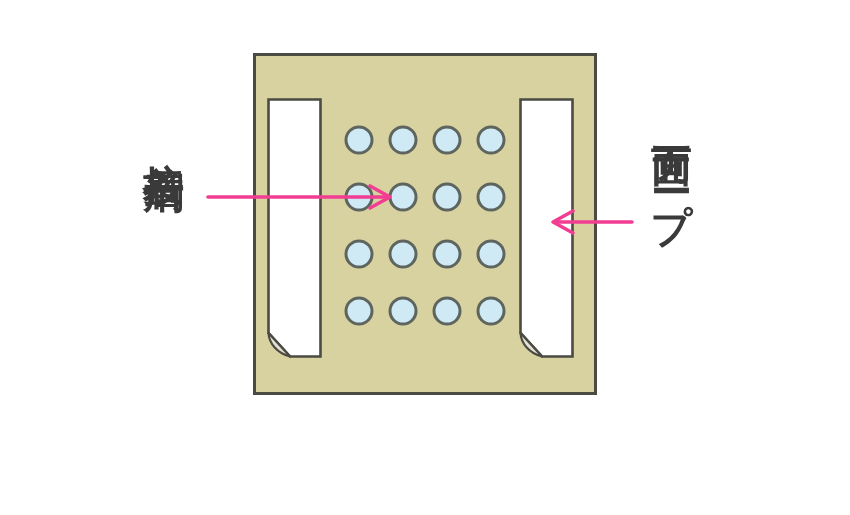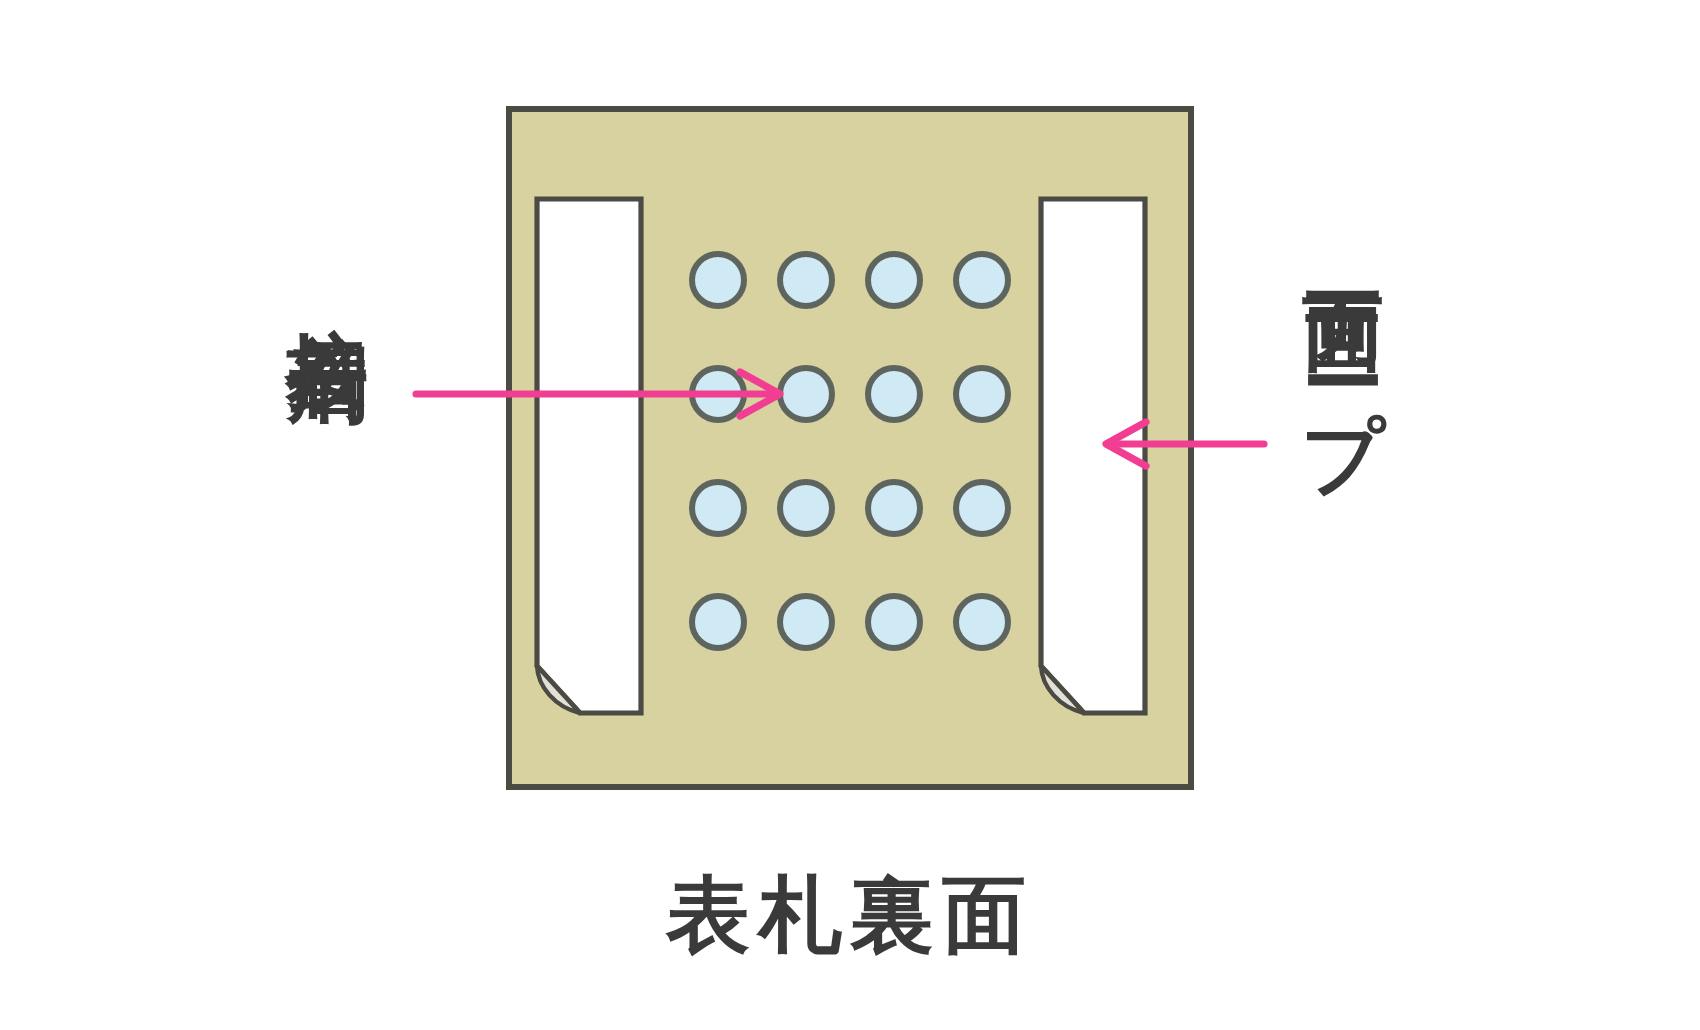--- a/index.html
+++ b/index.html
@@ -78,15 +78,14 @@
 
   <svg class="arrow-svg" style="left:550px;top:208px" width="84" height="28" viewBox="0 0 84 28">
     <line x1="6" y1="14" x2="82" y2="14"></line>
     <polyline points="23,3 3,14 23,25"></polyline>
   </svg>
 
   <div class="v-label adhesive-label">接着剤</div>
 
   <div class="v-label tape-label">両面テープ</div>
 
-  <div class="caption">表札裏面</div>
 
 </div>
 
 </body></html>

